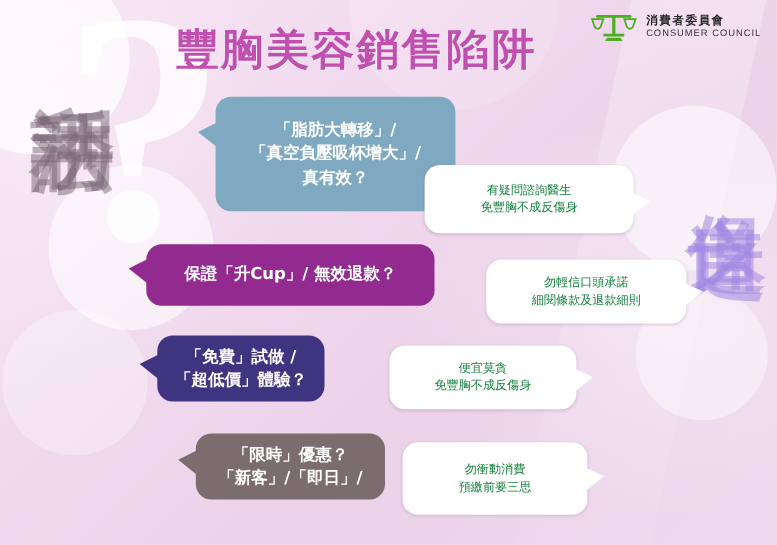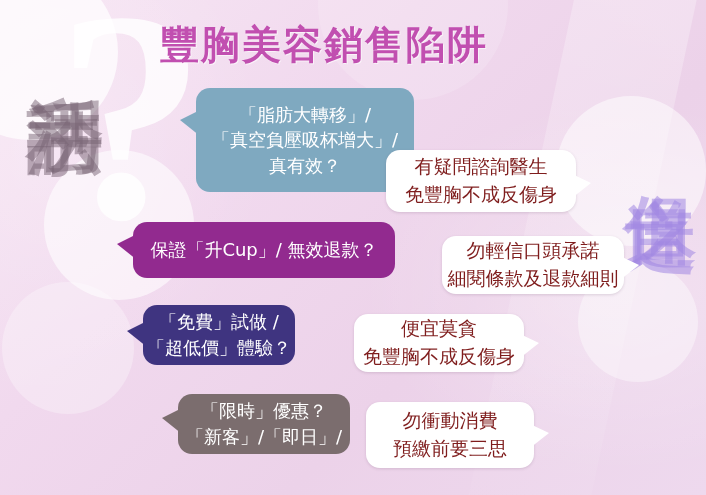--- a/index.html
+++ b/index.html
@@ -88,24 +88,24 @@
     border-radius:14px;
     display:flex;flex-direction:column;
     align-items:center;justify-content:center;
     text-align:center;
     font-family:"DejaVu Sans","Liberation Sans",sans-serif;
     box-sizing:border-box;
     padding:8px 14px;
   }
   .bubble .ln{display:block;white-space:nowrap;}
 
-  .b-question{color:#ffffff;font-size:18px;line-height:1.42;font-weight:400;}
+  .b-question{color:#ffffff;font-size:15px;line-height:1.42;font-weight:700;}
   .b-answer{
-    background:#ffffff;color:#7f1d1d;
-    font-size:19px;line-height:1.46;
+    background:#ffffff;color:#15803d;
+    font-size:11px;line-height:1.46;
     box-shadow:0 1px 3px rgba(90,60,90,0.18);
   }
 
   
   .tail-l::after{
     content:"";position:absolute;left:-16px;
     width:0;height:0;
     border-top:10px solid transparent;
     border-bottom:16px solid transparent;
     border-right:20px solid var(--tc);
@@ -152,20 +152,38 @@
   <div class="blob blob-e"></div>
   <div class="blob blob-f"></div>
   <div class="band"></div>
   <div class="qmark">?</div>
 
   <div class="vtext" id="wm-left">利誘手法</div>
   <div class="vtext" id="wm-right">自保之道</div>
 
   <div id="title">豐胸美容銷售陷阱</div>
 
+  <div id="logo">
+    <svg class="mark" viewBox="0 0 60 40">
+      <g fill="#4caf1f">
+        <rect x="28" y="6" width="4" height="24"></rect>
+        <rect x="17" y="29" width="26" height="3.4" rx="1"></rect>
+        <path d="M22 34 L38 34 L41 38 L19 38 Z"></path>
+        <rect x="8" y="6" width="44" height="3.2" rx="1.4"></rect>
+        <path d="M3 11 L17 11 L13.5 21 Q10 25 6.5 21 Z" fill="none" stroke="#4caf1f" stroke-width="2.2"></path>
+        <path d="M43 11 L57 11 L53.5 21 Q50 25 46.5 21 Z" fill="none" stroke="#4caf1f" stroke-width="2.2"></path>
+        <rect x="9" y="9" width="2" height="3"></rect>
+        <rect x="49" y="9" width="2" height="3"></rect>
+      </g>
+    </svg>
+    <div class="words">
+      <div class="cn">消費者委員會</div>
+      <div class="en">CONSUMER COUNCIL</div>
+    </div>
+  </div>
 
   <div class="bubble b-question tail-l" id="q1">
     <span class="ln">「脂肪大轉移」/</span>
     <span class="ln">「真空負壓吸杯增大」/</span>
     <span class="ln">真有效？</span>
   </div>
   <div class="bubble b-answer tail-r" id="a1">
     <span class="ln">有疑問諮詢醫生</span>
     <span class="ln">免豐胸不成反傷身</span>
   </div>

